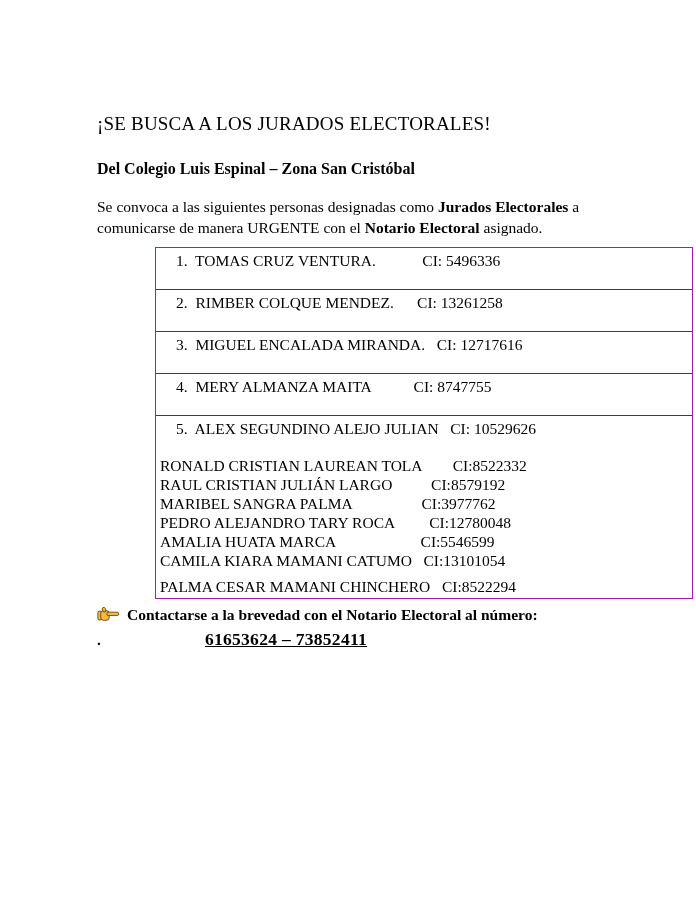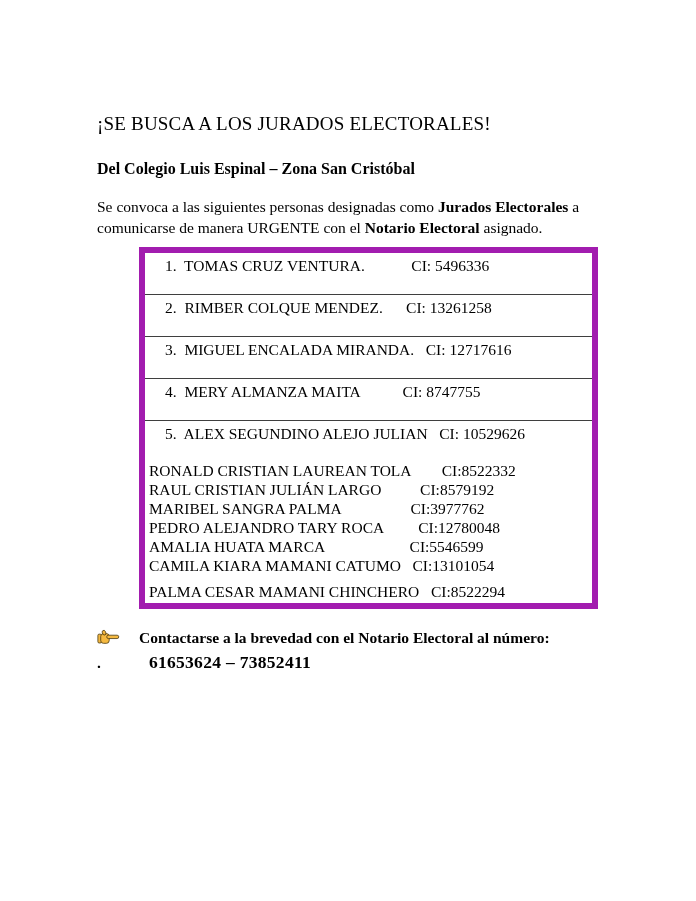--- a/index.html
+++ b/index.html
@@ -39,23 +39,23 @@
   .intro .b { font-weight: bold; }
   .list-heading {
     margin-top: 14px;
     font-size: 15.5px;
     line-height: 18px;
     font-weight: bold;
   }
 
   .doc-table {
     margin-top: 9px;
-    margin-left: 42px;
-    width: 459px;
-    border: 6px solid #a21caf;
+    margin-left: 58px;
+    width: 538px;
+    border: 1px solid #a21caf;
     box-sizing: border-box;
   }
   .trow {
     box-sizing: border-box;
     height: 42px;
     border-bottom: 1px solid #3f3f3f;
     padding: 3px 4px 0 4px;
     overflow: hidden;
   }
   .trow:last-child { border-bottom: none; height: 182px; }
@@ -63,42 +63,43 @@
     font-size: 15.5px;
     line-height: 19px;
     min-height: 19px;
     white-space: pre-wrap;
   }
   .tline.numbered { padding-left: 16px; }
   .tline.spacer-lg { min-height: 18px; line-height: 18px; }
   .tline.spacer-sm { min-height: 7px; line-height: 7px; }
 
   .contact-line {
-    margin-top: 20px;
+    margin-top: 7px;
     display: flex;
     align-items: center;
-    gap: 19px;
+    gap: 7px;
   }
   .contact-text {
     font-size: 15.5px;
     line-height: 17px;
     font-weight: bold;
   }
   .hand { display: inline-flex; width: 23px; height: 17px; flex: none; }
   .phone-line {
     margin-top: 6px;
     display: flex;
     align-items: baseline;
   }
   .dot { font-size: 15.5px; font-weight: bold; }
   .phones {
-    margin-left: 48px;
+    margin-left: 104px;
     font-size: 17.5px;
     font-weight: bold;
     letter-spacing: 0.3px;
+    text-decoration: underline;
   }
 </style>
 </head>
 <body>
 
 <div class="page">
   <div class="content">
 
     <h1 class="doc-title">¡SE BUSCA A LOS JURADOS ELECTORALES!</h1>
 

